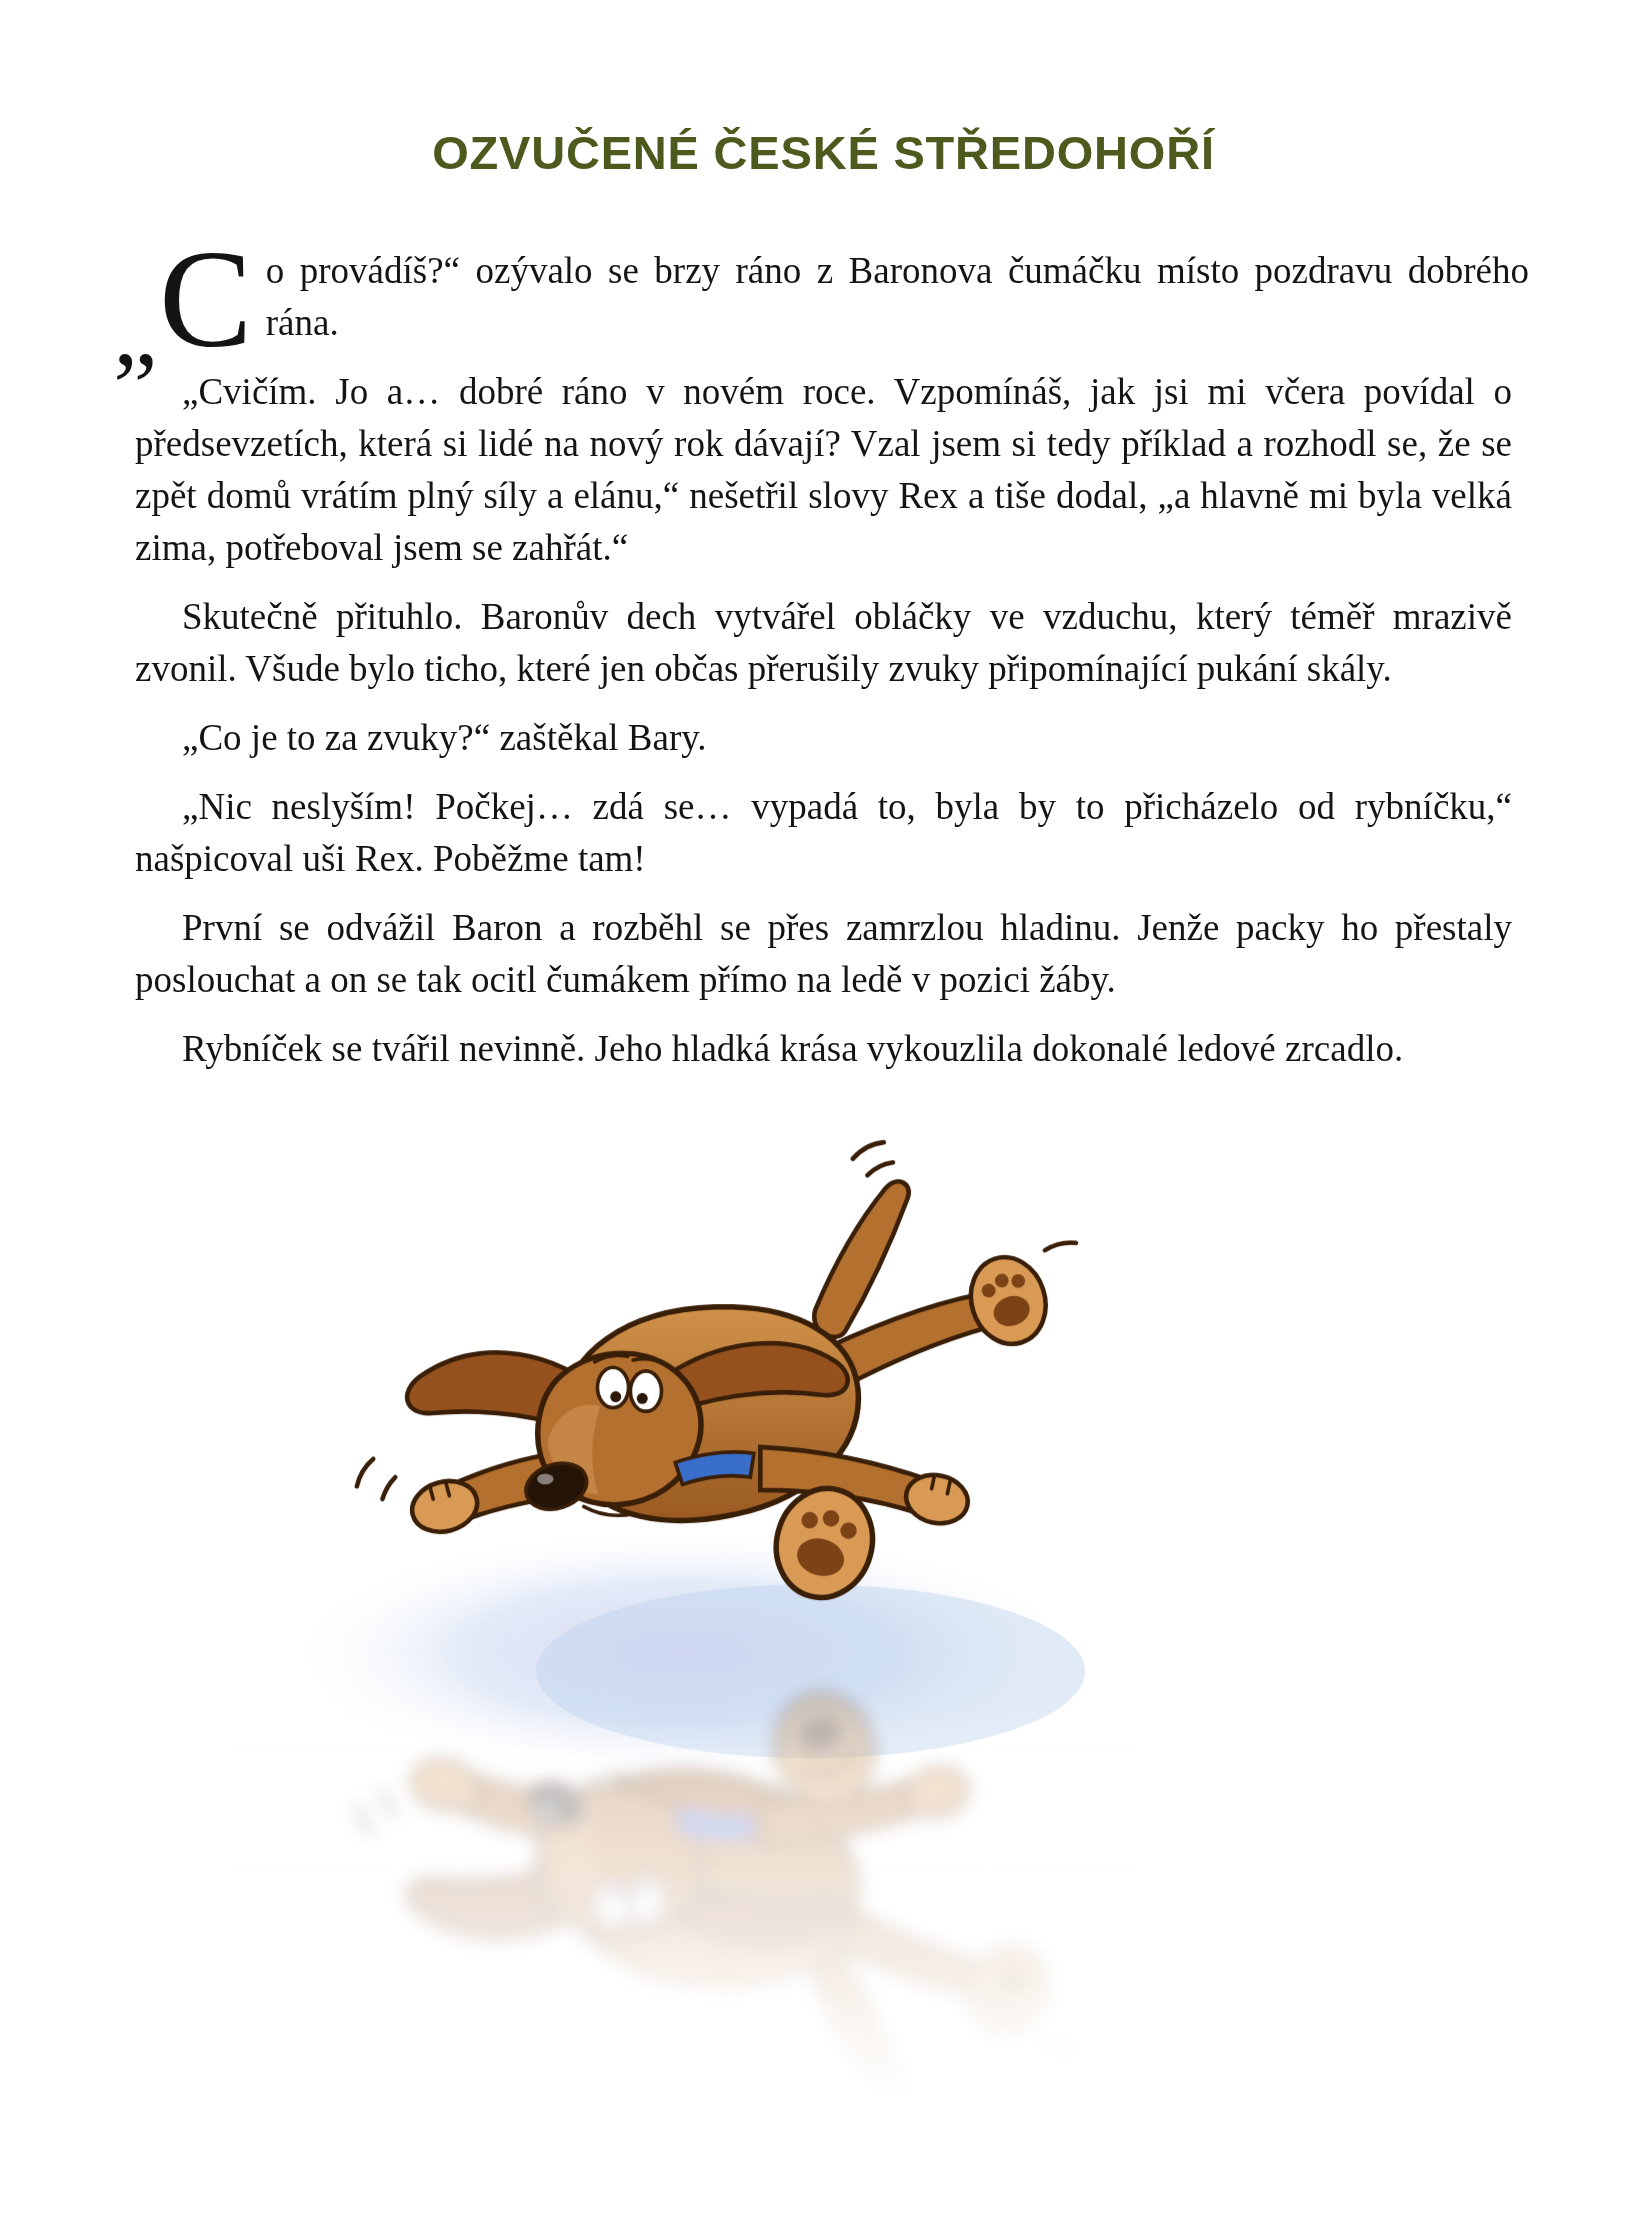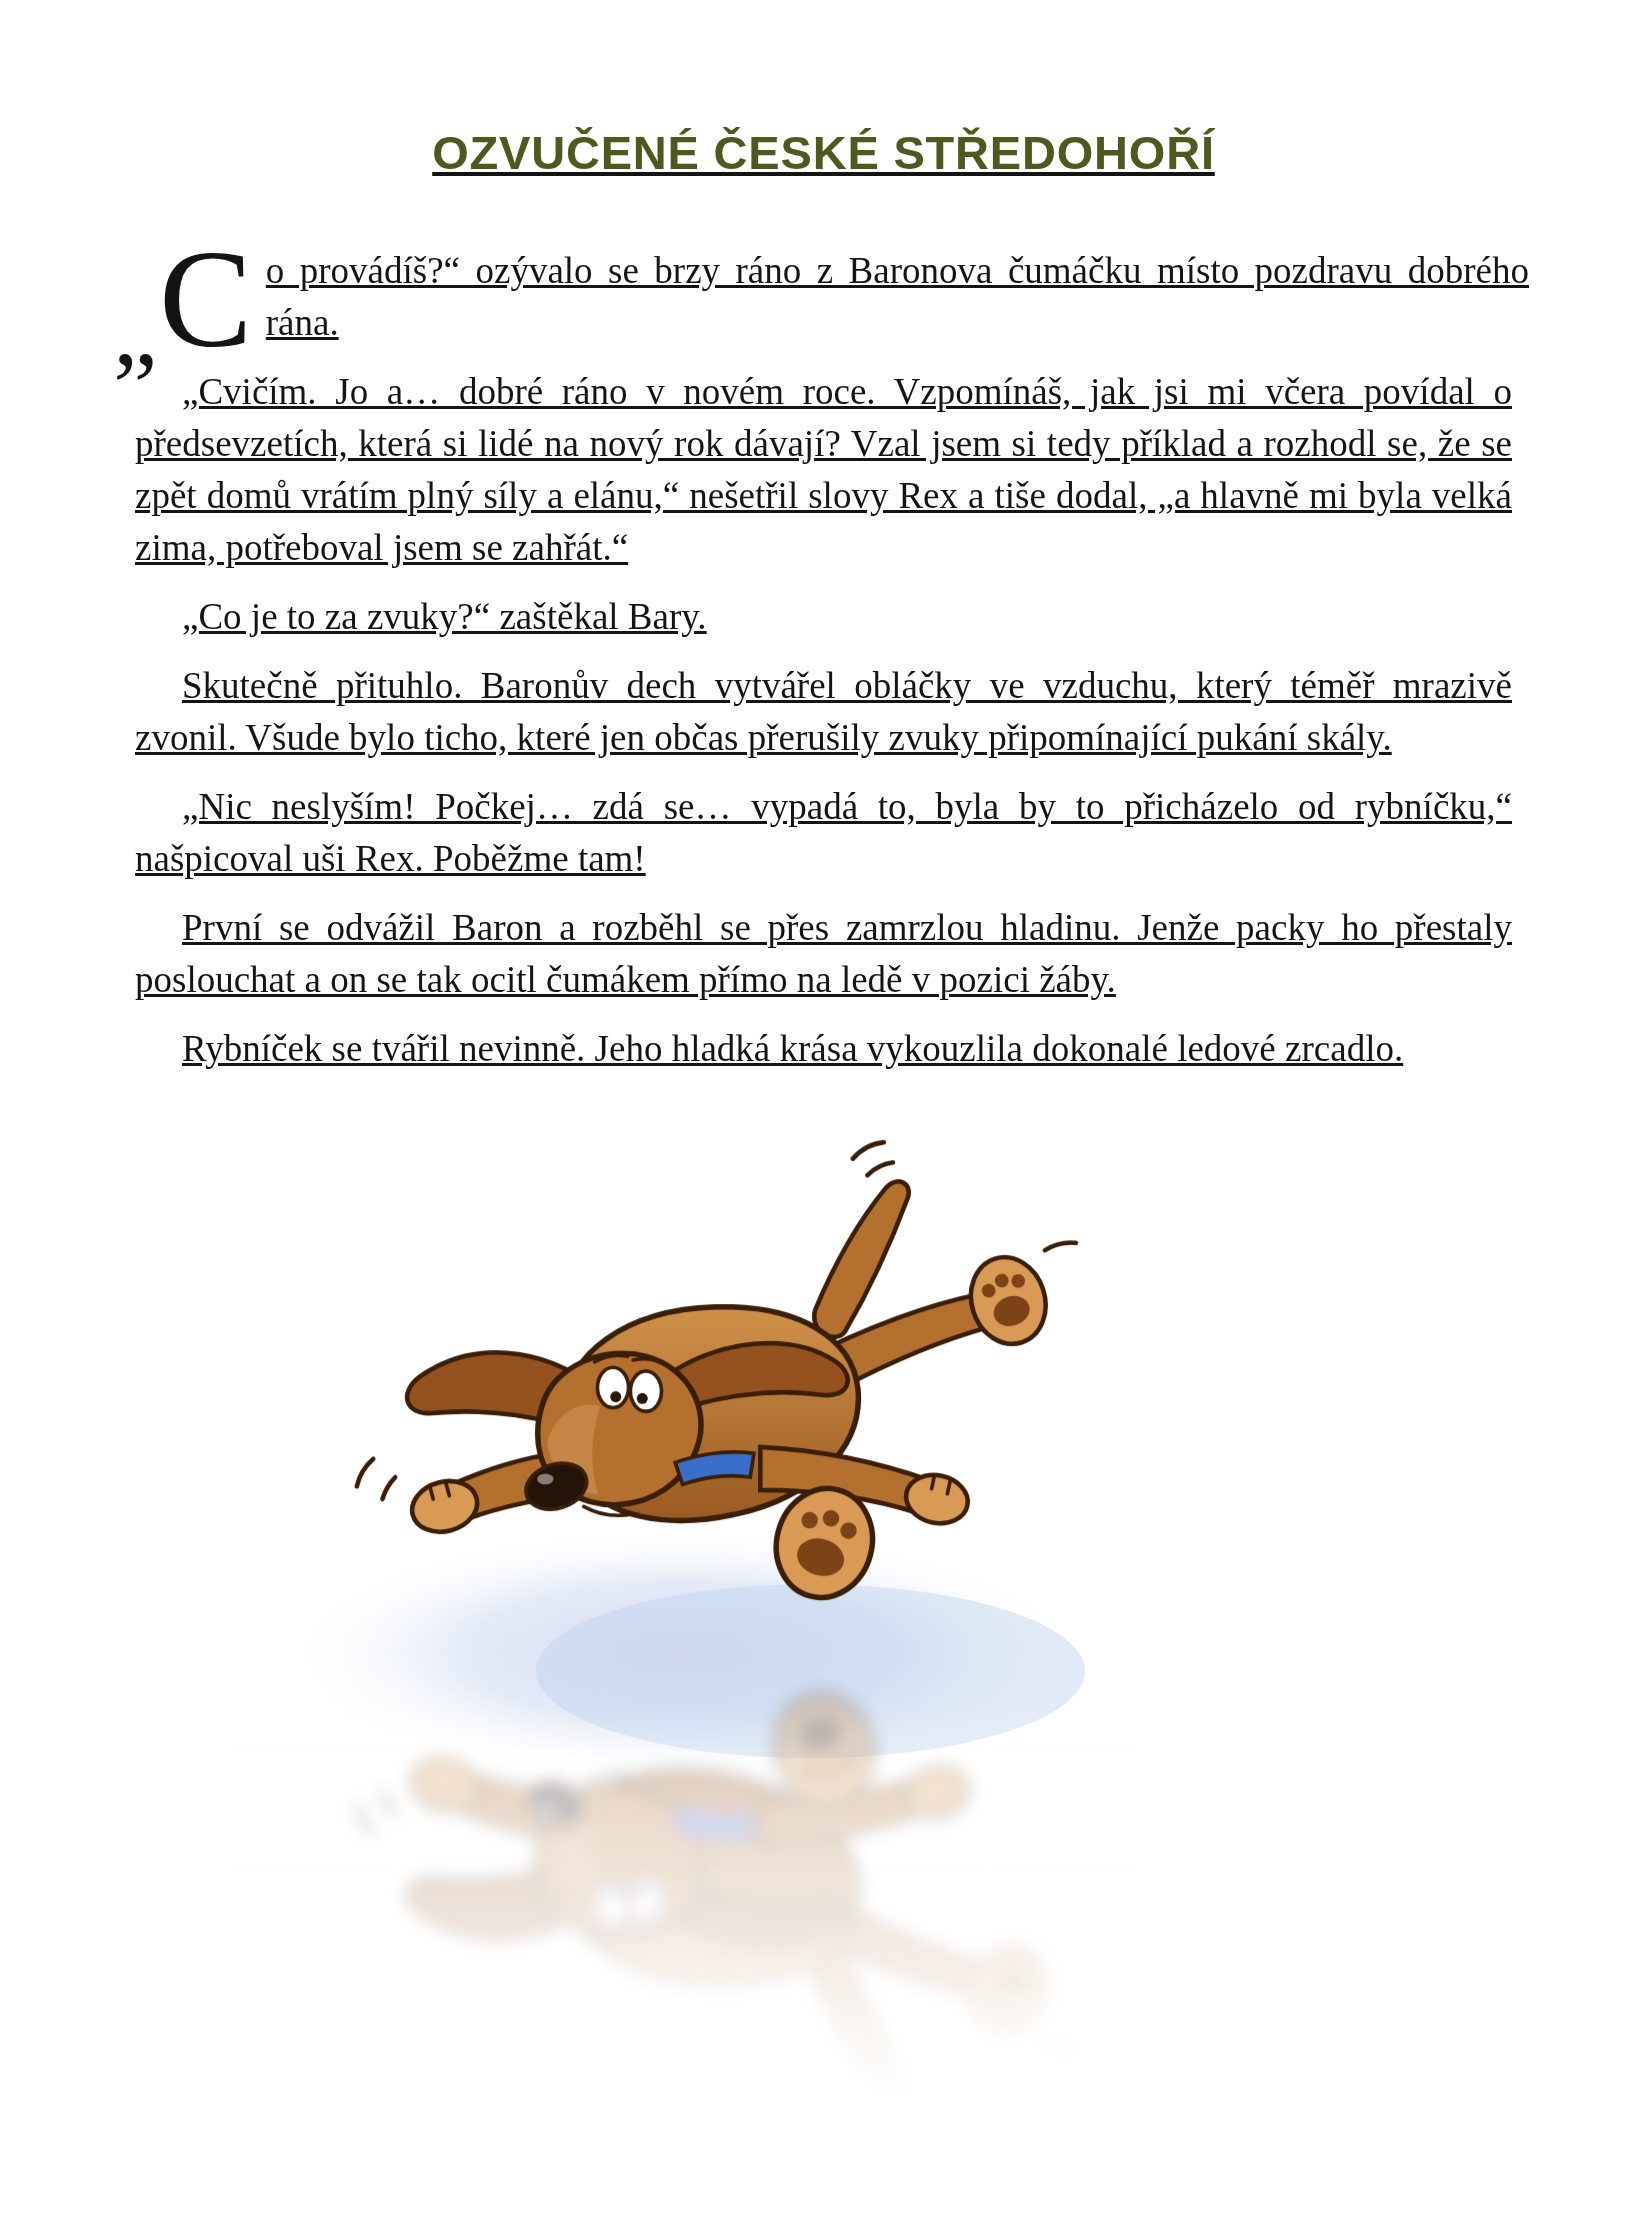--- a/index.html
+++ b/index.html
@@ -4,21 +4,20 @@
 <style>
   html, body { margin: 0; padding: 0; background: #ffffff; }
   .page {
     position: relative;
     width: 1647px;
     height: 2216px;
     background: #ffffff;
     overflow: hidden;
     font-family: "Liberation Serif", serif;
     color: #141414;
-    text-decoration: underline;
   }
   .content {
     padding: 125px 118px 0 118px;
   }
   .title {
     font-family: "Liberation Sans", sans-serif;
     font-weight: 700;
     font-size: 47px;
     letter-spacing: 0.8px;
     color: #4d5a1e;
@@ -69,22 +68,22 @@
     <div class="body-text">
 
       <p class="para-first">
         <span class="dropcap">
             <span class="dq">„</span>
             <span class="dc">C</span>
           </span><span>o provádíš?“ ozývalo se brzy ráno z Baronova čumáčku místo pozdravu dobrého rána.</span>
       </p>
 
       <p class="para">„Cvičím. Jo a… dobré ráno v novém roce. Vzpomínáš, jak jsi mi včera povídal o předsevzetích, která si lidé na nový rok dávají? Vzal jsem si tedy příklad a rozhodl se, že se zpět domů vrátím plný síly a elánu,“ nešetřil slovy Rex a tiše dodal, „a hlavně mi byla velká zima, potřeboval jsem se zahřát.“</p>
+      <p class="para">Skutečně přituhlo. Baronův dech vytvářel obláčky ve vzduchu, který téměř mrazivě zvonil. Všude bylo ticho, které jen občas přerušily zvuky připomínající pukání skály.</p>
       <p class="para">„Co je to za zvuky?“ zaštěkal Bary.</p>
-      <p class="para">Skutečně přituhlo. Baronův dech vytvářel obláčky ve vzduchu, který téměř mrazivě zvonil. Všude bylo ticho, které jen občas přerušily zvuky připomínající pukání skály.</p>
       <p class="para">„Nic neslyším! Počkej… zdá se… vypadá to, byla by to přicházelo od rybníčku,“ našpicoval uši Rex. Poběžme tam!</p>
       <p class="para">První se odvážil Baron a rozběhl se přes zamrzlou hladinu. Jenže packy ho přestaly poslouchat a on se tak ocitl čumákem přímo na ledě v pozici žáby.</p>
       <p class="para">Rybníček se tvářil nevinně. Jeho hladká krása vykouzlila dokonalé ledové zrcadlo.</p>
 
     </div>
   </div>
 
   <div class="illustration-wrap">
     <svg viewBox="0 0 1000 1080" xmlns="http://www.w3.org/2000/svg" role="img">
       <defs>

